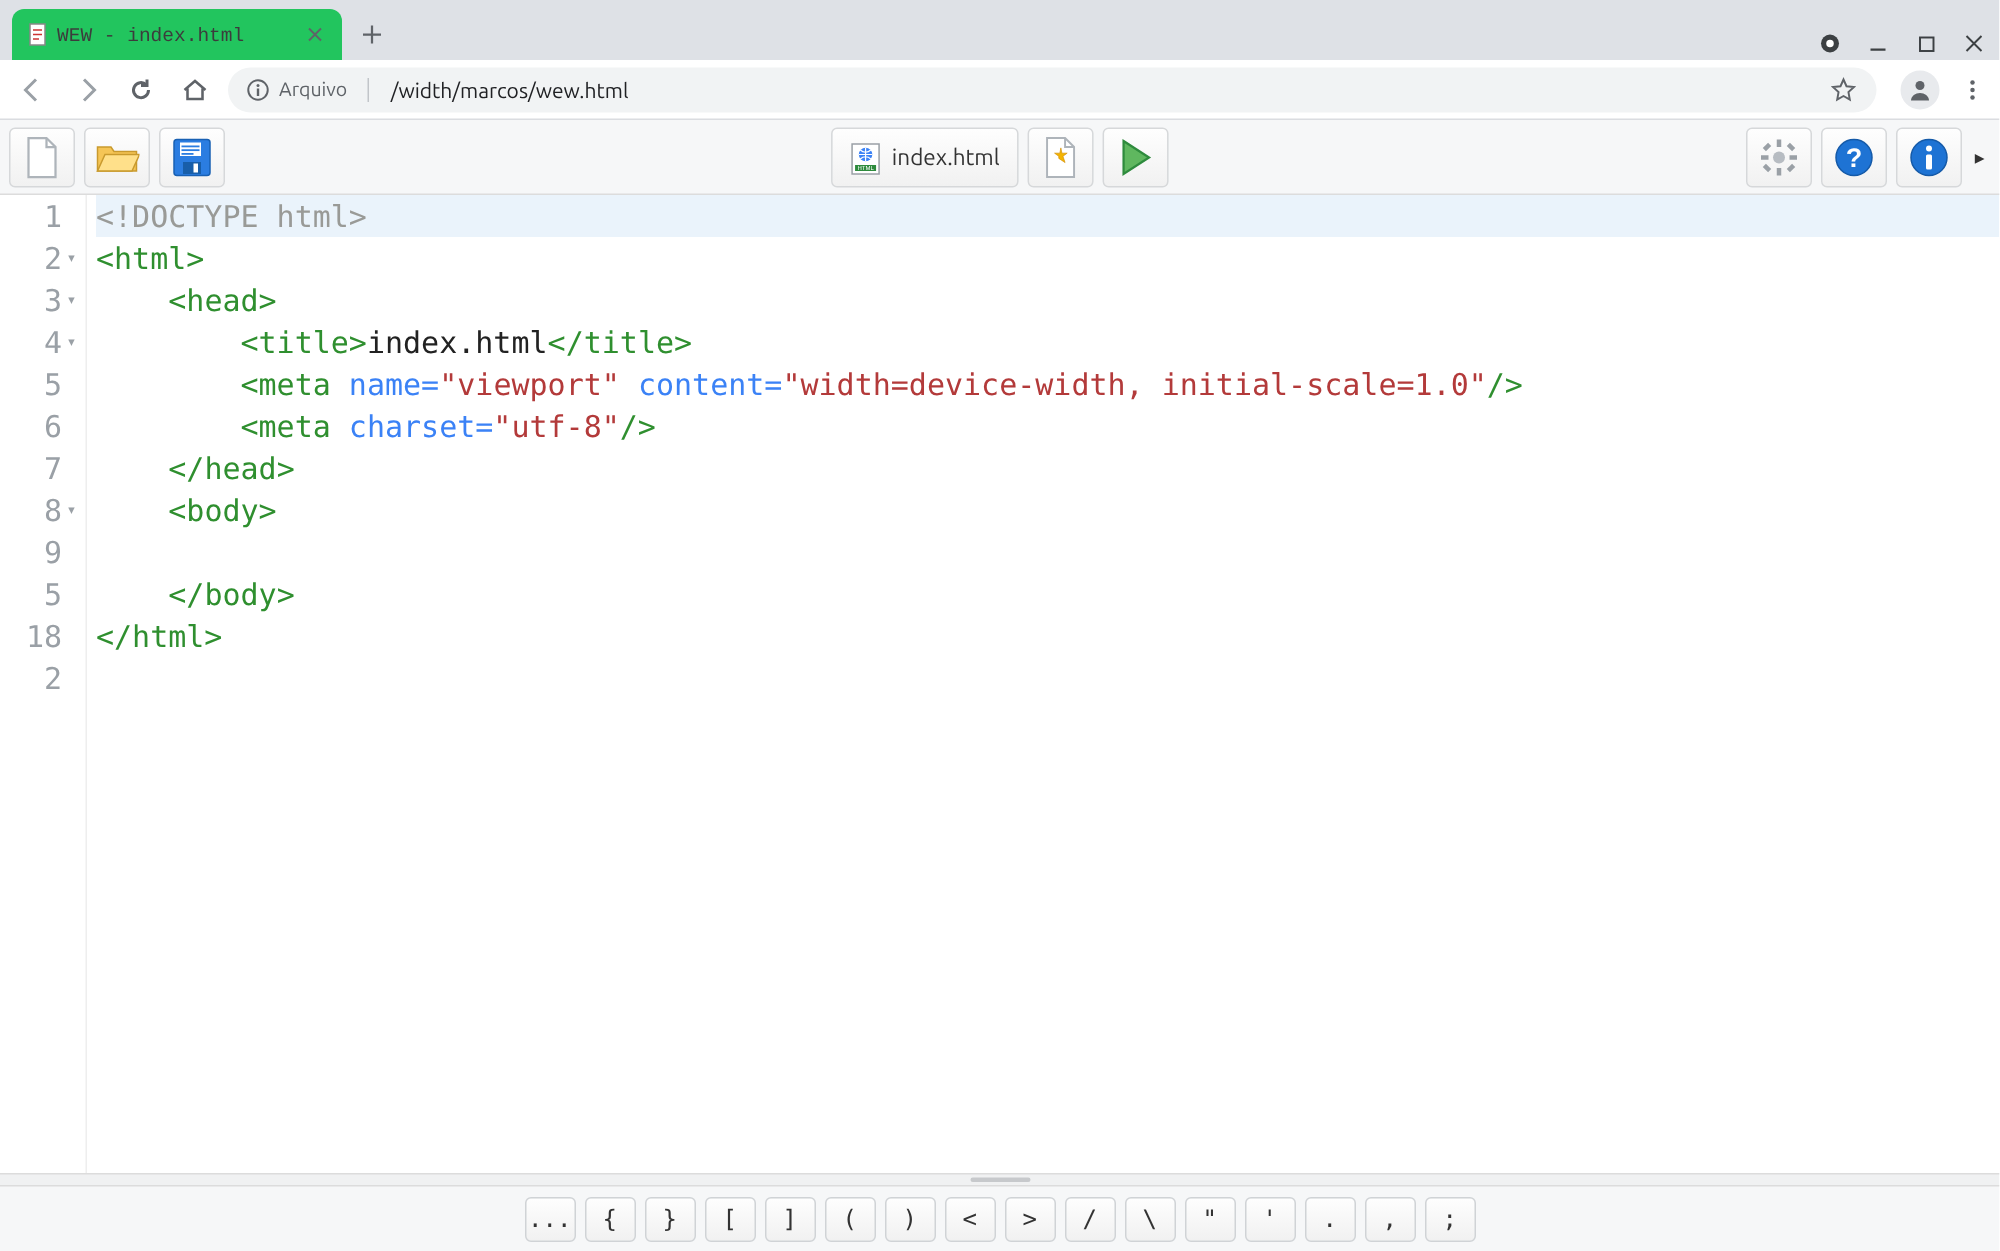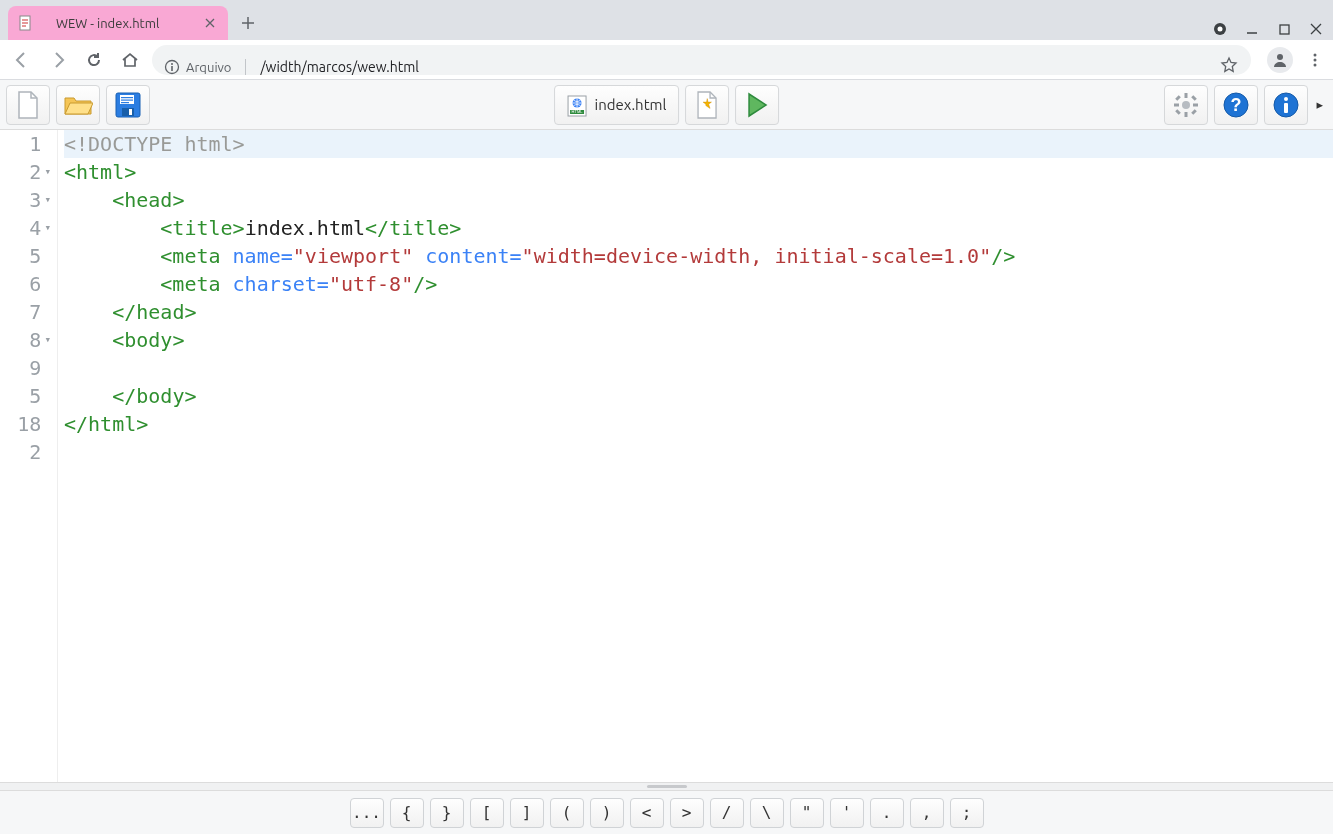--- a/index.html
+++ b/index.html
@@ -16,30 +16,31 @@
 
 
 .tab-strip {
   height: 40px;
   background: #dee1e6;
   display: flex;
   align-items: flex-end;
   padding-left: 8px;
 }
 .browser-tab {
-  background: #f9a8d4;
+  background: #22c55e;
   height: 34px;
   min-width: 220px;
   border-radius: 8px 8px 0 0;
   display: flex;
   align-items: center;
   padding: 0 10px;
   font-size: 13px;
   color: #3c3c3c;
-  gap: 22px;
+  gap: 4px;
+  font-family: Liberation Mono, monospace;
 }
 .tab-favicon {
   width: 16px; height: 16px;
   display:flex; align-items:center; justify-content:center;
 }
 .tab-title { flex: 1; white-space: nowrap; overflow: hidden; }
 .tab-close {
   width: 16px; height: 16px;
   display:flex; align-items:center; justify-content:center;
   color:#5f6368; cursor:pointer;
@@ -74,21 +75,21 @@
   display:flex; align-items:center; justify-content:center;
   color:#9aa0a6; cursor:pointer;
 }
 .nav-btn.active{ color:#5f6368; }
 .omnibox {
   flex:1;
   height: 30px;
   background: #f1f3f4;
   border-radius: 15px;
   display:flex;
-  align-items:flex-end;
+  align-items:center;
   padding: 0 12px;
   gap:8px;
   color:#5f6368;
 }
 .info-badge{
   display:flex; align-items:center; gap:6px;
   font-size:13px; color:#5f6368;
 }
 .url-sep{ width:1px; height:16px; background:#c2c5c9; margin:0 6px;}
 .url-path{ color:#202124; font-size:14px; }

